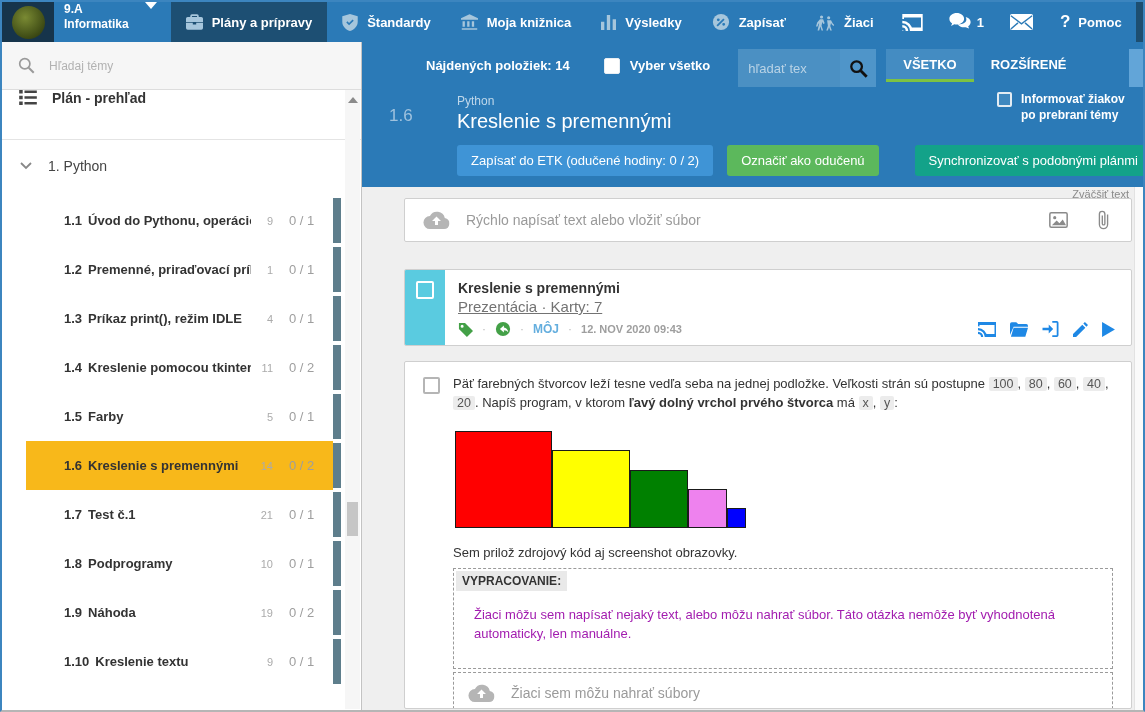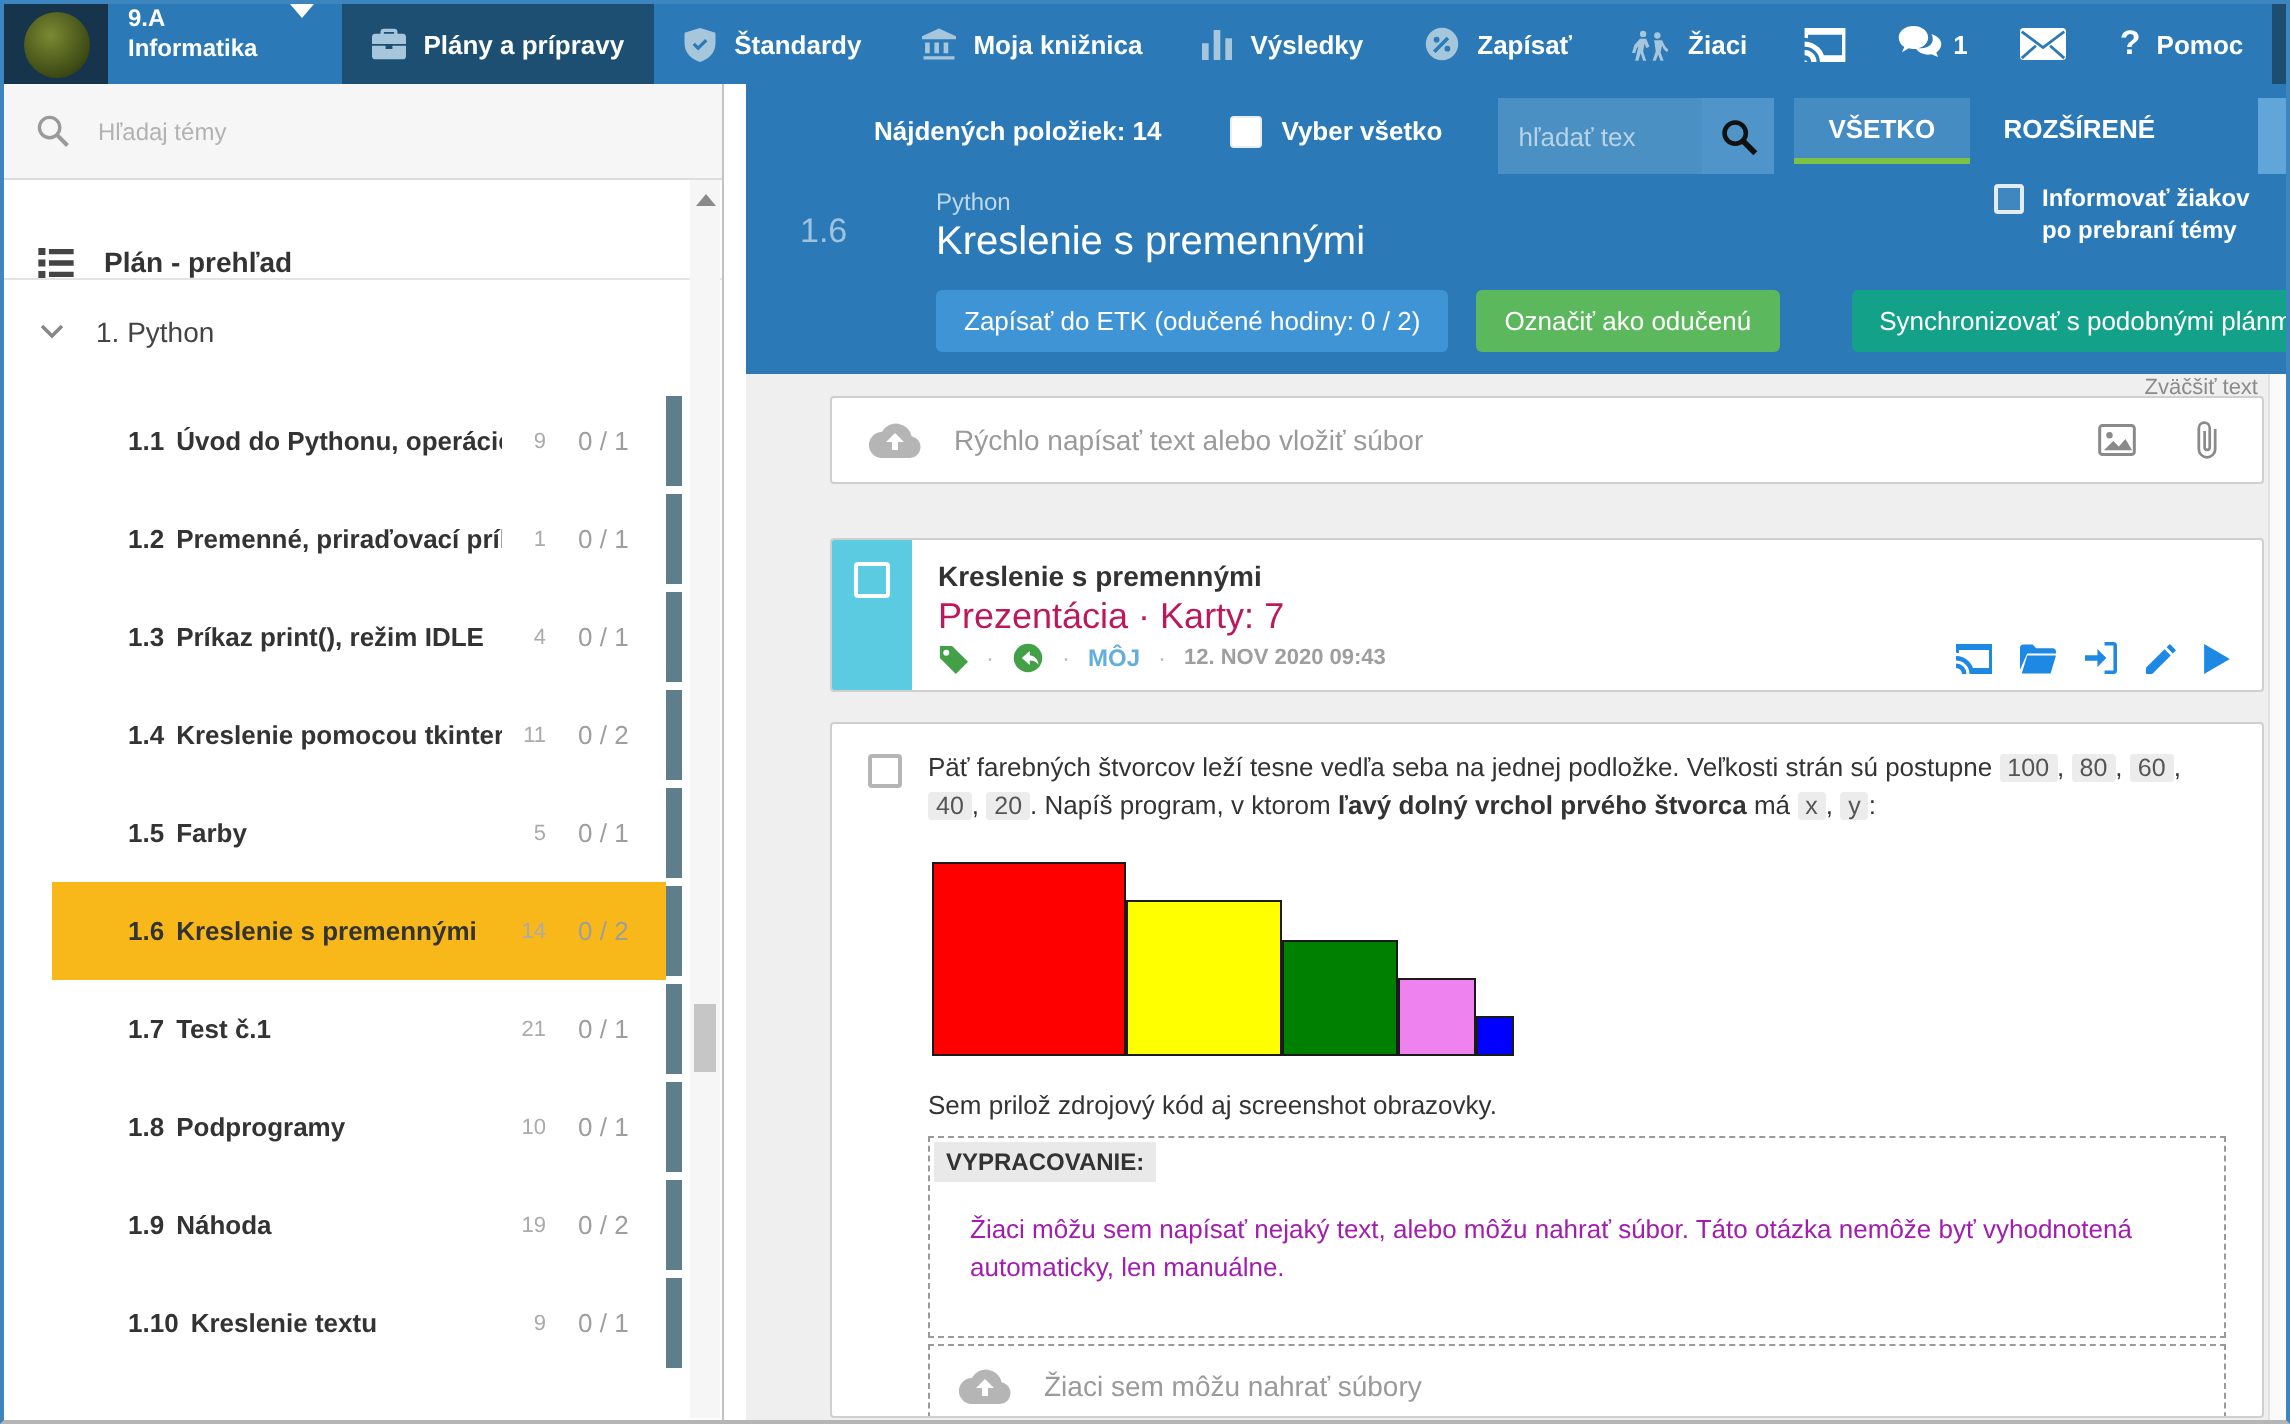--- a/index.html
+++ b/index.html
@@ -25,41 +25,41 @@
   .help { font-size:13px; font-weight:bold; display:flex; align-items:center; padding:0 14px; cursor:pointer; }
   .help b { font-size:17px; margin-right:8px; }
   .user-box { background:#1d4e70; height:40px; min-width:138px; padding:5px 10px 0 12px; position:relative; cursor:pointer; }
 
   
   .sidebar { background:#fff; border-right:1px solid #c3c3c3; position:relative; overflow:hidden; }
   .search-row { height:48px; background:#f6f6f6; border-bottom:1px solid #ddd; display:flex; align-items:center; padding:0 16px; }
   .search-row svg { color:#9a9a9a; }
   .side-search { border:none; background:transparent; outline:none; font-size:12px; color:#555; margin-left:14px; width:250px; font-family:inherit; }
   .side-search::placeholder { color:#b2b2b2; }
-  .plan-row { height:50px; border-bottom:1px solid #e4e4e4; display:flex; align-items:flex-end; padding:0 17px; font-size:14px; color:#333; font-weight:bold; cursor:pointer; }
+  .plan-row { height:50px; border-bottom:1px solid #e4e4e4; display:flex; align-items:flex-start; padding:0 17px; font-size:14px; color:#333; font-weight:bold; cursor:pointer; }
   .plan-row svg { margin-right:15px; color:#444; }
   .chapter-row { height:52px; display:flex; align-items:center; padding:0 18px; font-size:14px; color:#444; cursor:pointer; }
   .chapter-row svg { margin-right:16px; color:#888; }
   .topics { position:absolute; top:150px; left:0; right:0; bottom:0; padding-top:4px; }
   .topic-row { height:49px; position:relative; display:flex; align-items:center; cursor:pointer; font-size:13px; color:#333; }
   .topic-row .hl { display:none; position:absolute; left:24px; right:28px; top:0; bottom:0; background:#f8b81a; }
   .topic-row.selected .hl { display:block; }
   .topic-main { position:relative; display:flex; align-items:center; width:100%; padding:0 36px 0 62px; }
   .t-num { font-weight:bold; margin-right:6px; }
   .t-title { font-weight:bold; flex:1; padding-right:6px; white-space:nowrap; overflow:hidden; }
   .t-count { width:22px; text-align:right; color:#ababab; font-size:11px; margin-right:16px; }
   .t-prog { width:36px; color:#9e9e9e; font-size:13px; white-space:nowrap; }
   .t-bar { position:absolute; right:20px; top:2px; bottom:2px; width:8px; background:#5e7e8c; }
   .side-scroll { position:absolute; top:48px; right:1px; bottom:1px; width:15px; background:#f6f6f6; }
   .side-scroll .up { width:0; height:0; border-left:5px solid transparent; border-right:5px solid transparent;
       border-bottom:6px solid #8a8a8a; margin:7px auto 0; }
   .side-scroll .thumb { position:absolute; top:412px; left:2px; width:11px; height:34px; background:#c6c6c6; }
 
   
-  .main { display:flex; flex-direction:column; overflow:hidden;padding-left:11px; }
+  .main { display:flex; flex-direction:column; overflow:hidden; }
   .main-header { height:145px; background:#2b7ab7; color:#fff; position:relative; flex:none; }
   .hdr-row1 { display:flex; align-items:stretch; height:40px; padding-top:7px; }
   .found { font-size:13px; font-weight:bold; align-self:center; margin-left:64px; white-space:nowrap; }
   .cbx { width:16px; height:16px; background:#fff; border-radius:2px; border:1px solid #e8eef3; cursor:pointer; flex:none; }
   .sel-all { display:flex; align-items:center; margin-left:34px; }
   .sel-all span { font-size:13px; font-weight:bold; margin-left:10px; white-space:nowrap; }
   .hdr-search { display:flex; margin-left:28px; }
   .hdr-search input { width:102px; height:38px; border:none; outline:none; background:#4b90c3; color:#cfe2f1; font-size:13px; padding:0 10px; font-family:inherit; }
   .hdr-search input::placeholder { color:#b9d3e6; }
   .hdr-search .sbtn { width:36px; height:38px; background:#4f95c9; display:flex; align-items:center; justify-content:center; color:#111; cursor:pointer; }
@@ -87,21 +87,21 @@
   .quick-card { height:44px; display:flex; align-items:center; padding:0 18px; }
   .quick-card .ph { color:#9a9a9a; font-size:14px; margin-left:16px; flex:1; cursor:text; }
   .quick-icons { display:flex; align-items:center; gap:30px; color:#8a8a8a; margin-right:4px; }
   .cloud { width:27px; height:20px; color:#b5b5b5; }
 
   .pres-card { height:77px; margin-top:27px; display:flex; padding:0; overflow:hidden; }
   .pres-strip { width:40px; background:#5acbe0; flex:none; display:flex; justify-content:center; padding-top:11px; }
   .pres-strip .cbx { width:18px; height:18px; background:transparent; border:2px solid #fff; border-radius:2px; }
   .pres-body { flex:1; padding:10px 16px 0 13px; position:relative; }
   .pres-title { font-size:14px; font-weight:bold; color:#333; }
-  .pres-sub { font-size:18px; color:#be185d; margin-top:2px; }
+  .pres-sub { font-size:15px; color:#737373; margin-top:2px;text-decoration:underline; }
   .meta-row { display:flex; align-items:center; gap:9px; font-size:11px; }
   .pres-body .meta-row { position:absolute; left:13px; right:16px; bottom:8px; }
   .dot { color:#bbb; font-size:12px; }
   .moj { color:#64aede; font-weight:bold; font-size:12px; cursor:pointer; }
   .meta-date { color:#9e9e9e; font-weight:bold; }
   .meta-right { margin-left:auto; display:flex; align-items:center; gap:14px; color:#1e88e5; }
   .meta-right > * { cursor:pointer; }
 
   .q-card { margin-top:15px; height:348px; padding:13px 18px; overflow:hidden; }
   .q-row { display:flex; }

